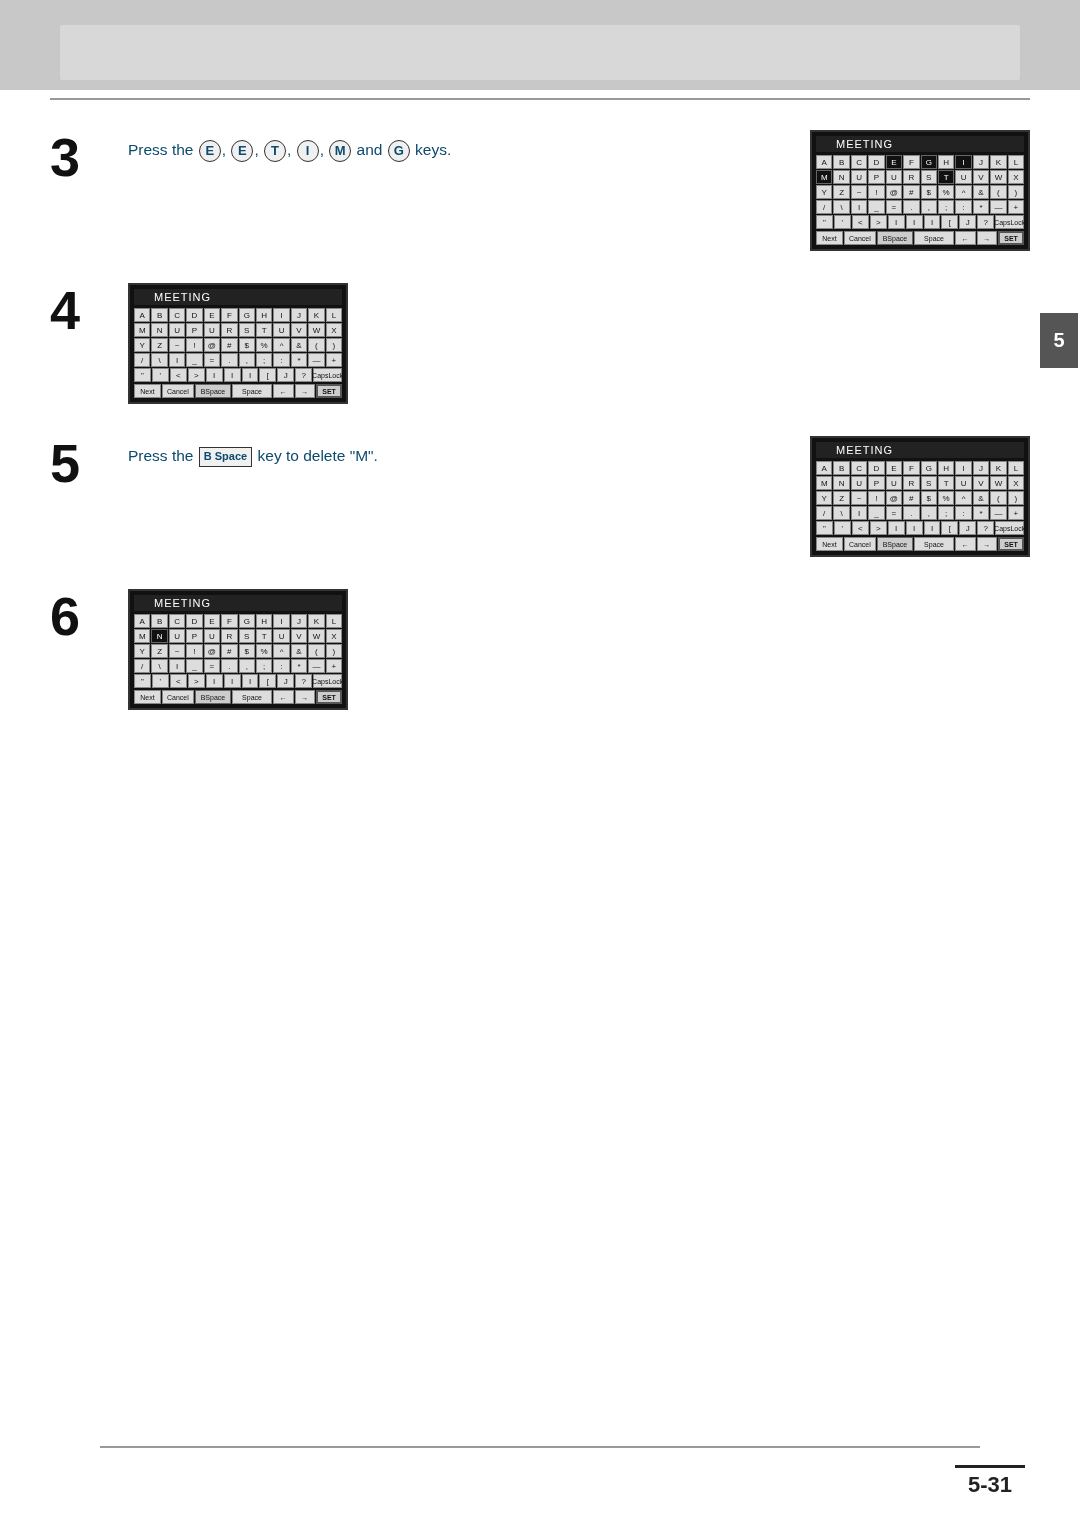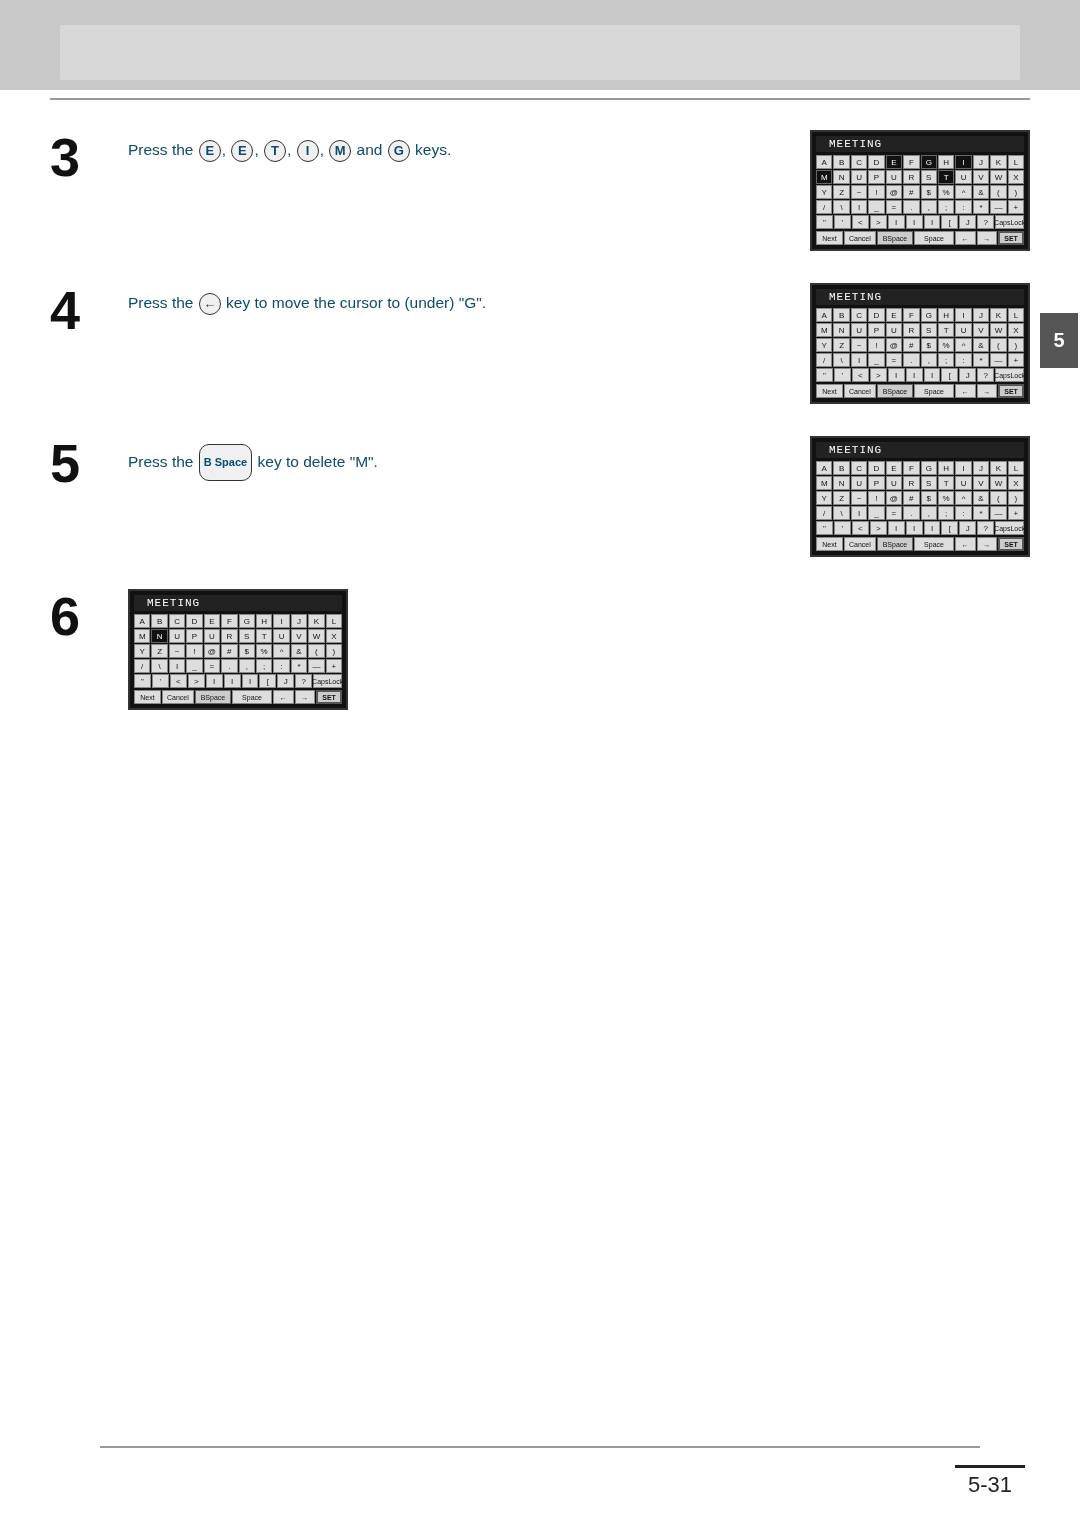--- a/index.html
+++ b/index.html
@@ -47,22 +47,22 @@
       flex-shrink: 0;
       background: #111;
       border: 2px solid #333;
       padding: 4px;
     }
 
     .kbd-display {
       background: #222;
       color: #fff;
       font-size: 11px;
-      font-family: Liberation Mono, monospace;
-      padding: 2px 13px;
+      font-family: Liberation Sans, sans-serif;
+      padding: 2px 20px;
       letter-spacing: 1px;
       margin-bottom: 3px;
       min-height: 16px;
     }
 
     .kbd-row {
       display: flex;
       gap: 1px;
       margin-bottom: 1px;
     }
@@ -120,21 +120,21 @@
     .kbd-btn.space { flex: 2; }
     .kbd-btn.arrow { flex: 0.8; }
     .kbd-btn.set { flex: 1; background: #ccc; border: 2px solid #555; font-weight: bold; }
 
     
     .page-number-area {
       position: absolute;
       bottom: 30px;
       right: 55px;
       font-size: 22px;
-      font-weight: normal;
+      font-weight: bold;
       color: #222;
       border-top: 3px solid #222;
       padding-top: 4px;
       min-width: 70px;
       text-align: center;
     }
 
     
     .steps-area {
       position: relative;
@@ -165,26 +165,26 @@
       line-height: 1.55;
       color: #0c4a6e;
     }
 
     
     .key-ref {
       display: inline-flex;
       align-items: center;
       justify-content: center;
       border: 1.5px solid #333;
-      border-radius: 10px;
+      border-radius: 0;
       padding: 0 3px;
       font-size: 13px;
       font-weight: bold;
       min-width: 20px;
-      height: 37px;
+      height: 20px;
       margin: 0 1px;
       background: #f0f0f0;
       vertical-align: middle;
     }
 
     .key-ref.circle {
       border-radius: 50%;
       width: 22px;
       height: 22px;
       font-size: 13px;
@@ -294,25 +294,20 @@
           <div class="kbd-btn space">Space</div>
           <div class="kbd-btn arrow">←</div>
           <div class="kbd-btn arrow">→</div>
           <div class="kbd-btn set">SET</div>
         </div>
       </div>
     </div>
 
     <div class="step-block" style="position:relative;">
       <div class="step-num-circle">4</div>
-      <div class="step-description">
-        Press the
-        <span class="key-ref circle">←</span>
-        key to move the cursor to (under) "G".
-      </div>
 
       <div class="kbd-panel">
         <div class="kbd-display">MEETING</div>
         <div class="kbd-row">
           <div class="kbd-key">A</div>
           <div class="kbd-key">B</div>
           <div class="kbd-key">C</div>
           <div class="kbd-key">D</div>
           <div class="kbd-key">E</div>
           <div class="kbd-key">F</div>

